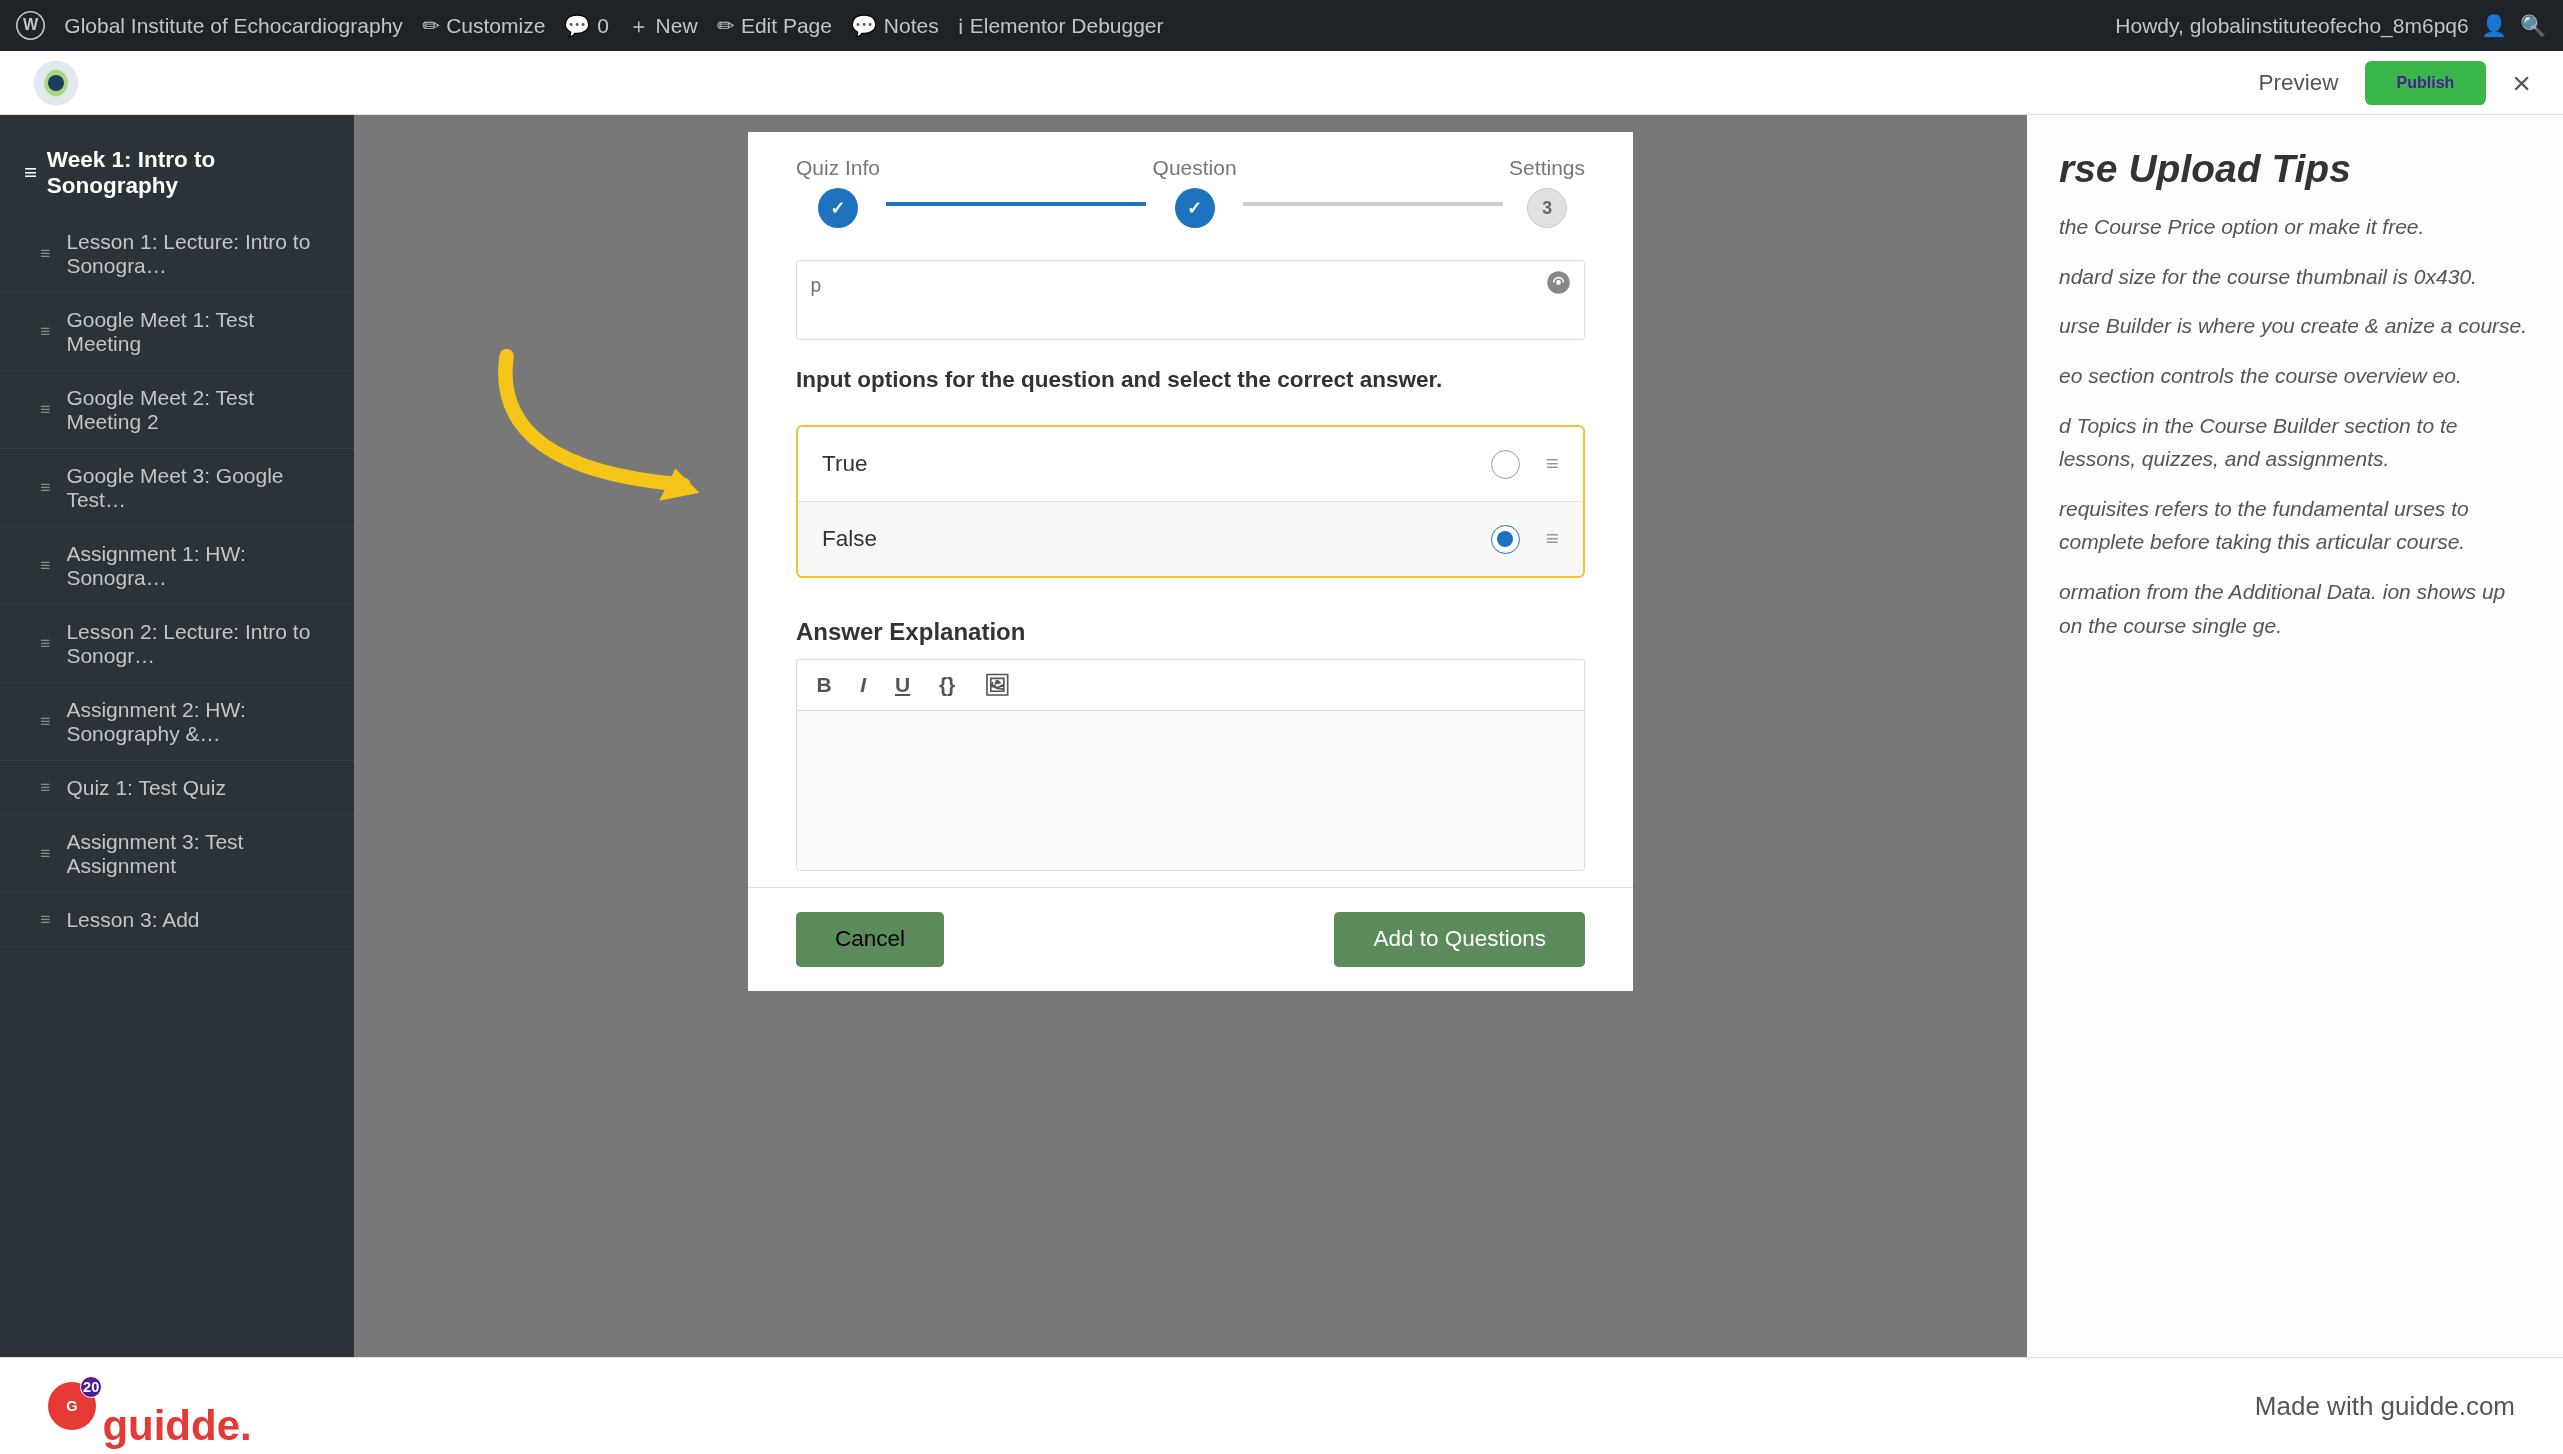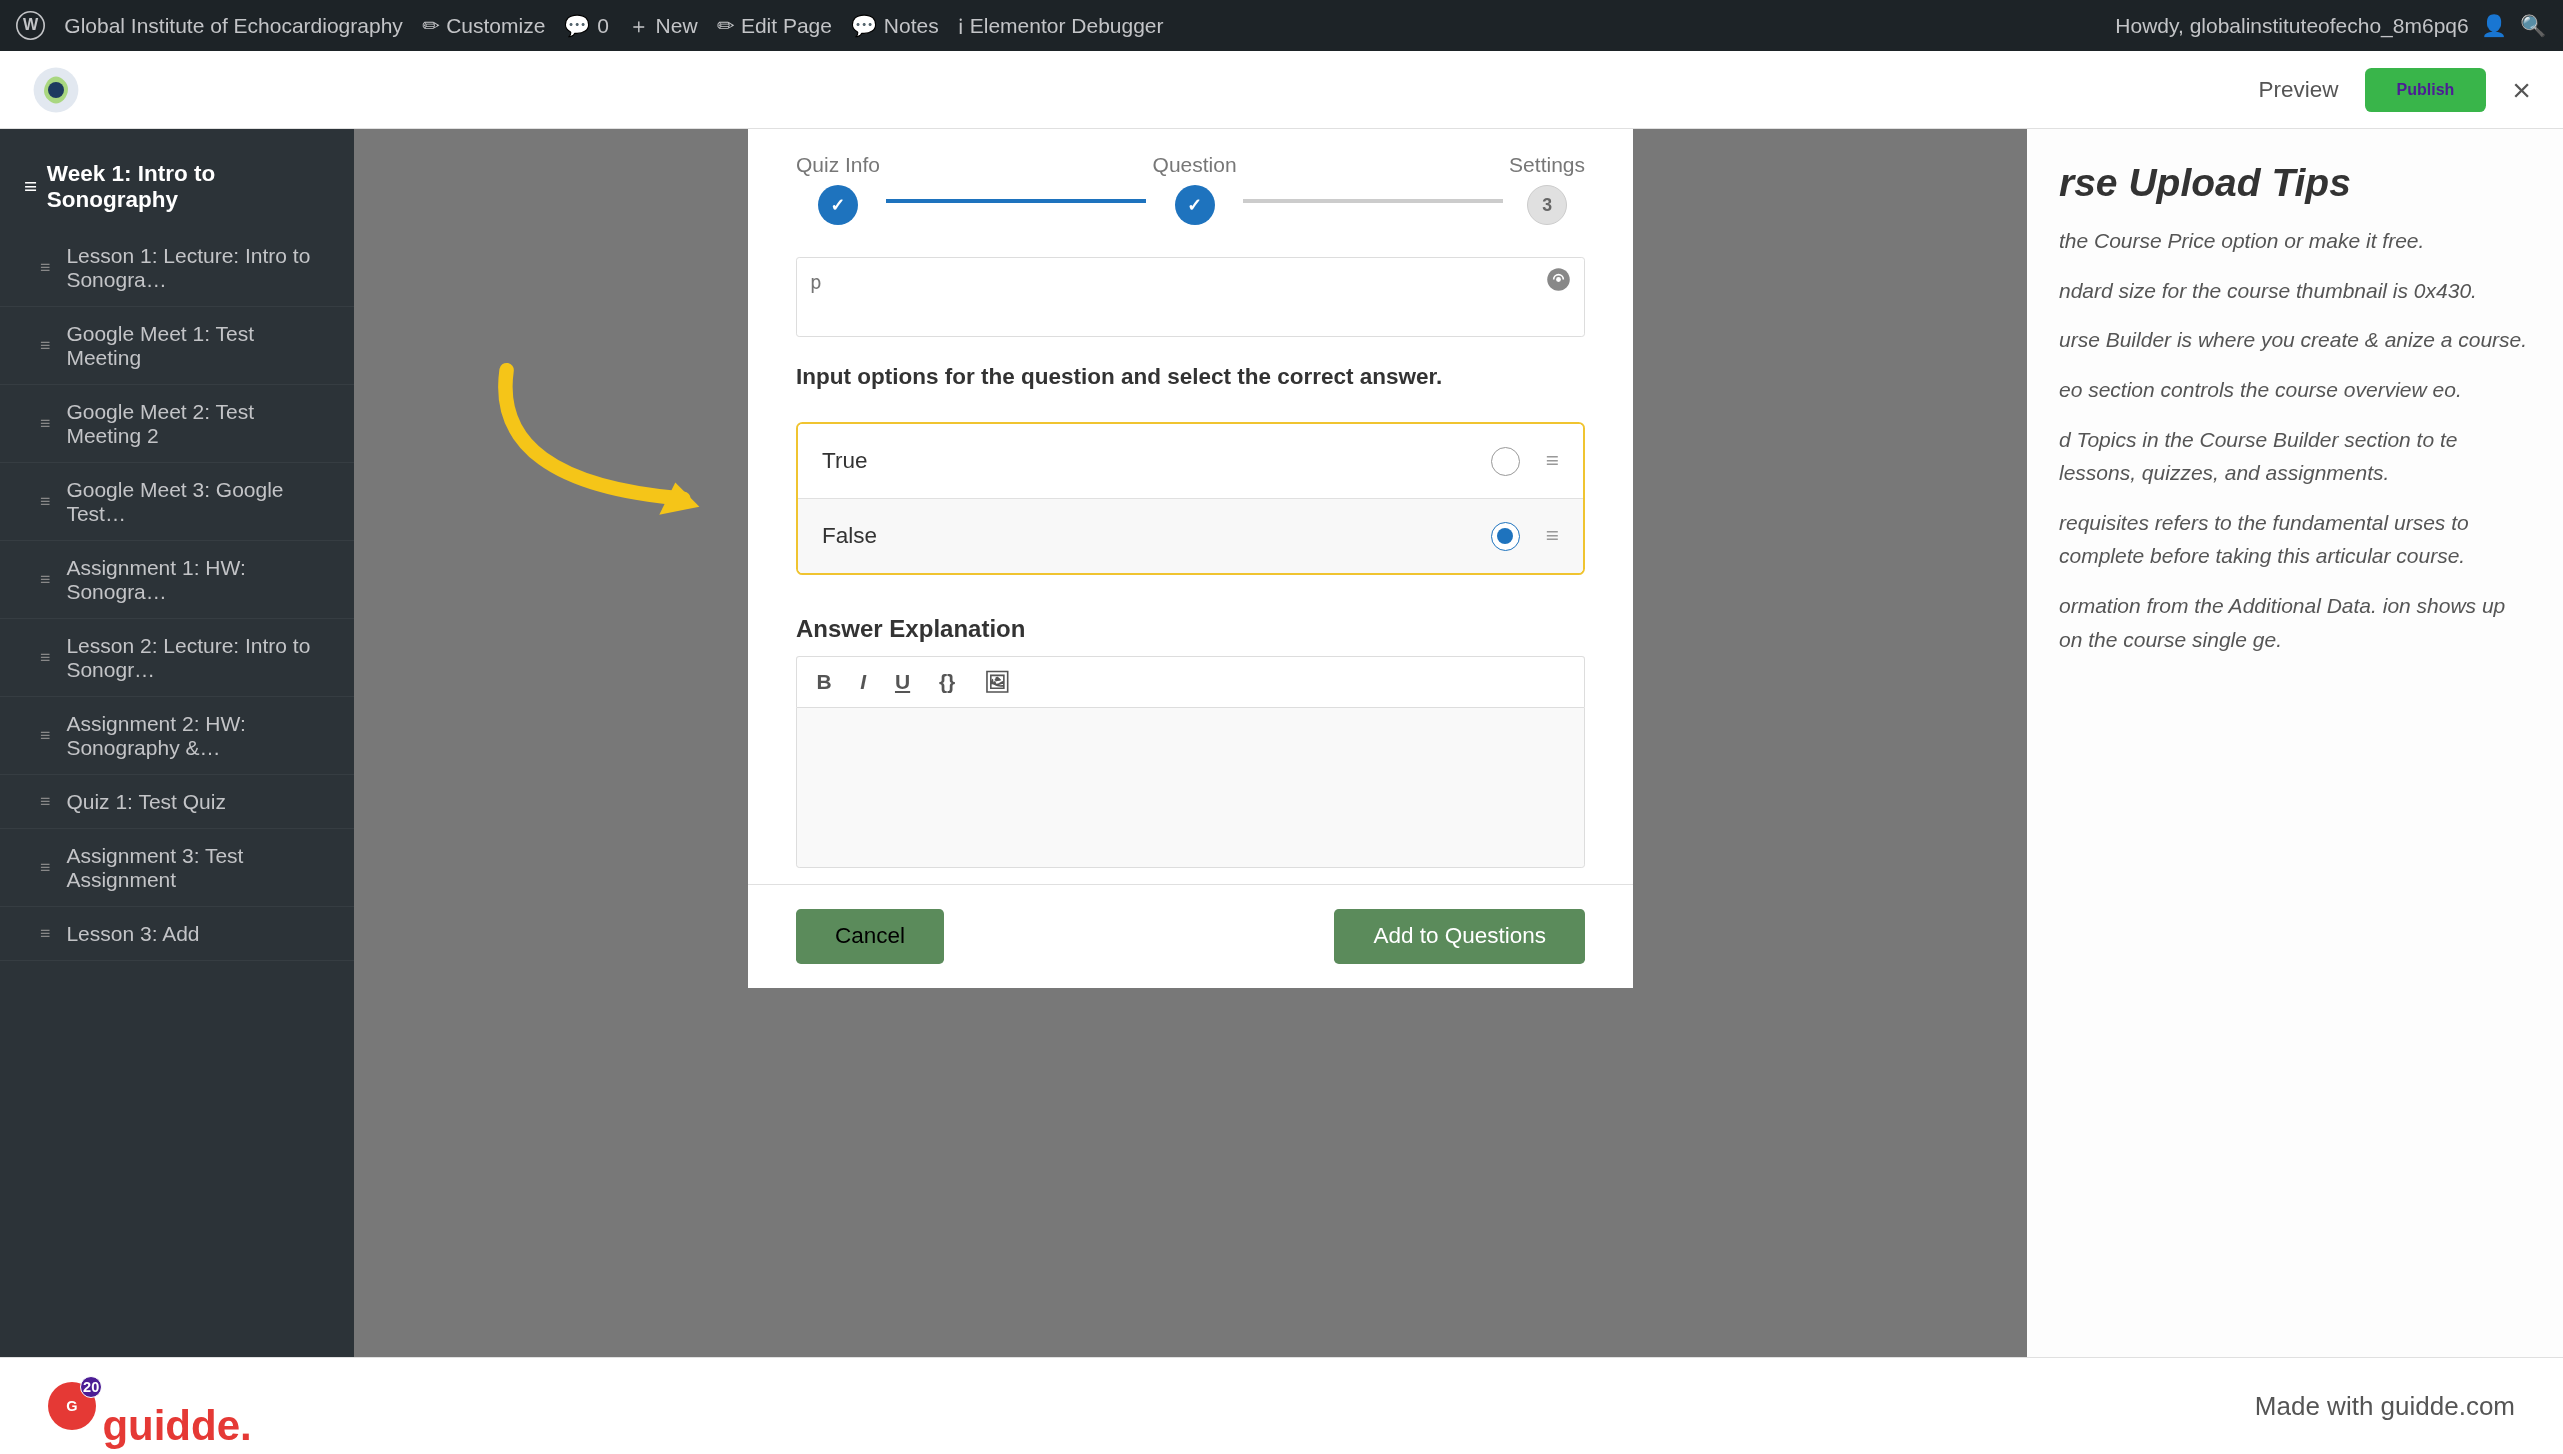--- a/index.html
+++ b/index.html
@@ -31,21 +31,21 @@
       display: flex;
       align-items: center;
       gap: 13px;
       color: #c3c4c7;
       font-size: 21px;
     }
 
     
     .elementor-topbar {
       width: 100%;
-      height: 78px;
+      height: 64px;
       background: #fff;
       border-bottom: 0.8px solid #e0e0e0;
       display: flex;
       align-items: center;
       padding: 0 32px;
       position: relative;
       z-index: 999;
     }
     .elementor-logo {
       width: 48px;
@@ -133,21 +133,21 @@
     }
 
     
     .quiz-modal {
       background: #fff;
       width: 885px;
       margin: 0 auto;
       border-radius: 0;
       overflow: visible;
       position: relative;
-      top: 0;
+      top: 17px;
     }
 
     
     .question-area {
       padding: 16px 48px;
       position: relative;
     }
     .question-textarea {
       width: 100%;
       height: 80px;

